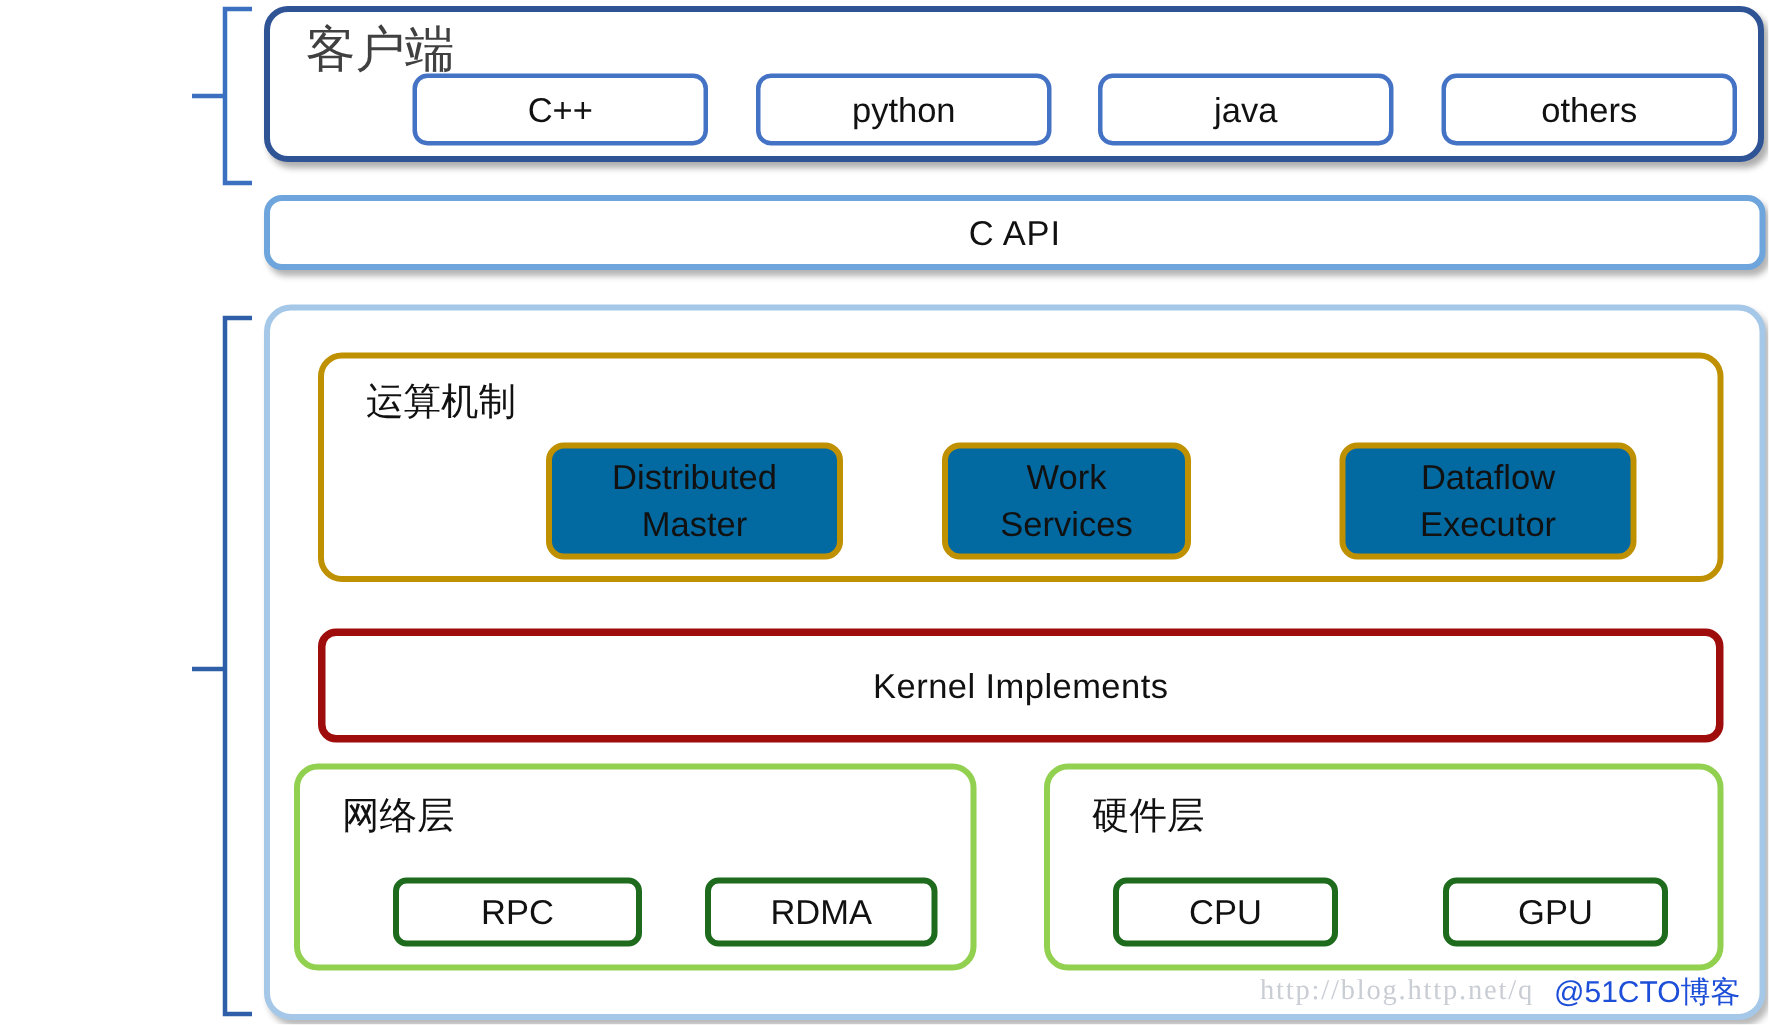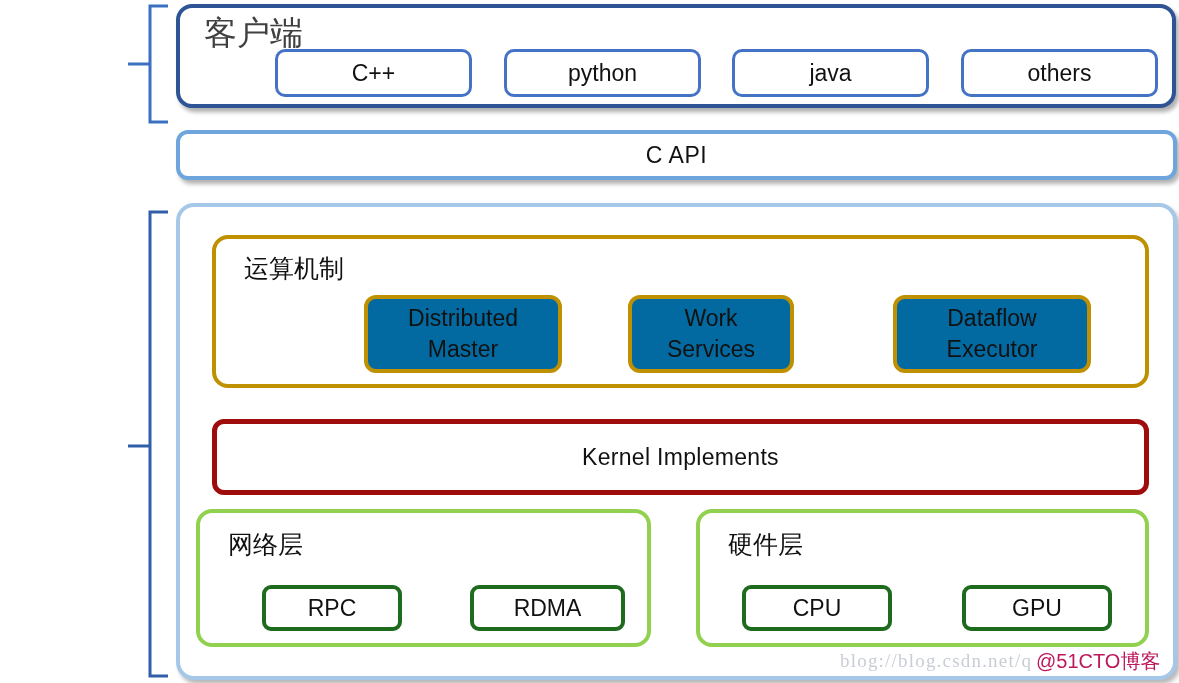--- a/index.html
+++ b/index.html
@@ -175,21 +175,21 @@
     height: 46px;
     box-sizing: border-box;
     background: #ffffff;
     border: 4px solid #1E6B1E;
     border-radius: 9px;
     display: flex;
     align-items: center;
     justify-content: center;
     font-size: 23px;
   }
-  .net-0 { left: 62px;  width: 140px; }
+  .net-0 { left: 62px;  width: 166px; }
   .net-1 { left: 270px; width: 155px; }
   .hw-0  { left: 42px;  width: 150px; }
   .hw-1  { left: 262px; width: 150px; }
 
   
   .bracket {
     position: absolute;
     pointer-events: none;
   }
 
@@ -203,21 +203,21 @@
     letter-spacing: 1.2px;
     color: #c9cdd4;
     white-space: nowrap;
   }
   .watermark-2 {
     position: absolute;
     left: 1036px;
     top: 648px;
     font-family: "Liberation Sans", sans-serif;
     font-size: 20px;
-    color: #be185d;
+    color: #1d4ed8;
     white-space: nowrap;
   }
 </style>
 </head>
 <body>
 
 <div id="canvas">
 
   <svg class="bracket" style="left:118px; top:2px; width:56px; height:124px;" viewBox="0 0 56 124">
     <path d="M 50 4 L 32 4 L 32 120 L 50 120" fill="none" stroke="#3B6FBF" stroke-width="3"></path>
@@ -267,16 +267,16 @@
       <div class="green-box net-1">RDMA</div>
     </div>
 
     <div class="panel green-group hw-group">
       <div class="green-title">硬件层</div>
       <div class="green-box hw-0">CPU</div>
       <div class="green-box hw-1">GPU</div>
     </div>
   </div>
 
-  <div class="watermark">blog://blog.csdn.net/q</div>
+  <div class="watermark">http://blog.http.net/q</div>
   <div class="watermark-2">@51CTO博客</div>
 
 </div>
 
 </body></html>

